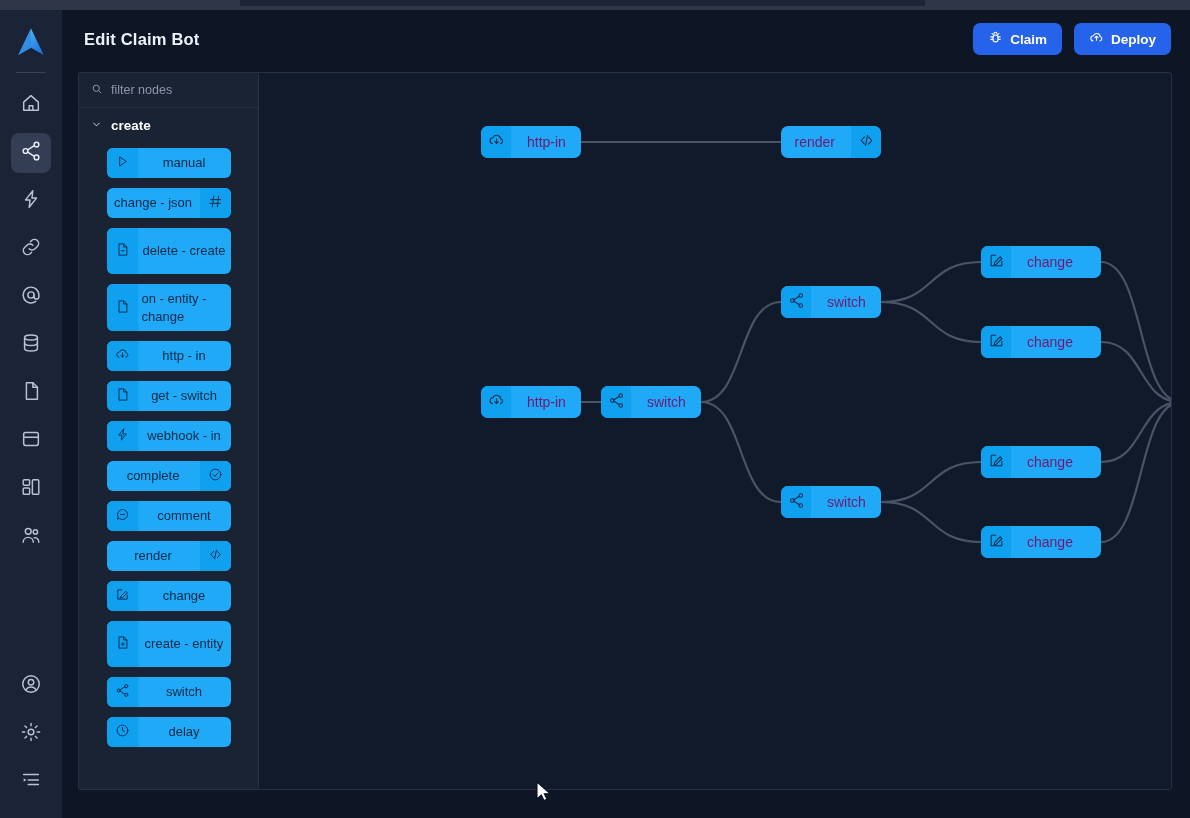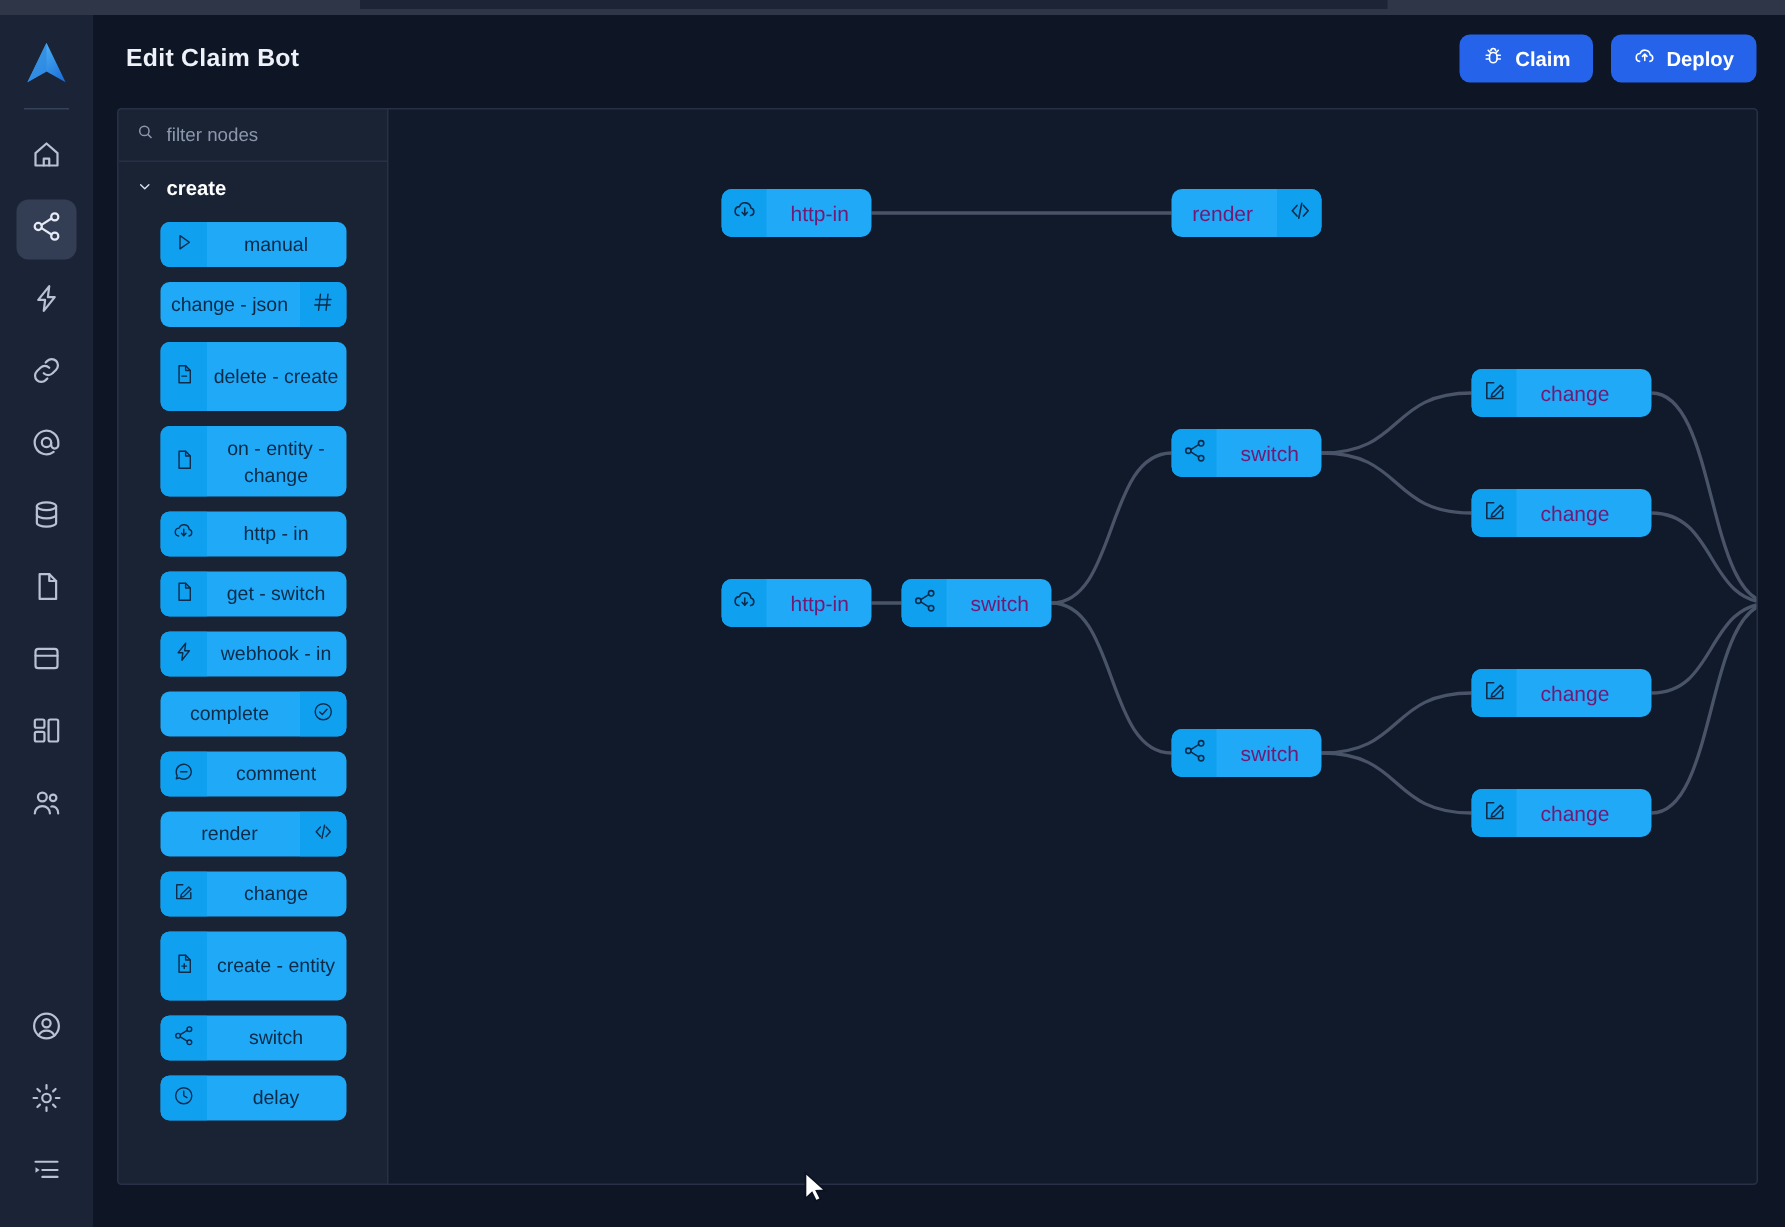--- a/index.html
+++ b/index.html
@@ -79,21 +79,21 @@
     width: 124px; margin: 0 auto 10px auto; border-radius: 6px; overflow: hidden;
     background: #1fa9f7; display: flex; align-items: stretch; cursor: grab;
     color: #0b2a47; font-size: 13px; min-height: 30px;
   }
   .pnode .pn-icon {
     width: 31px; background: #0fa0f0; display: flex; align-items: center; justify-content: center; flex: 0 0 31px;
   }
   .pnode .pn-icon svg { width: 15px; height: 15px; stroke: #0d2b4a; stroke-width: 1.5; fill: none;
                         stroke-linecap: round; stroke-linejoin: round; }
   .pnode .pn-label { flex: 1; display: flex; align-items: center; justify-content: center;
-                     text-align: center; padding: 6px 4px; line-height: 1.35; }
+                     text-align: left; padding: 6px 4px; line-height: 1.35; }
   .pnode.tall { min-height: 46px; }
   .pnode.icon-right { flex-direction: row-reverse; }
 
   
   .canvas {
     position: relative; flex: 1; height: 718px; background: #101a2a;
     border: 1px solid #273046; border-radius: 0 3px 3px 0; overflow: hidden;
   }
   .edges { position: absolute; inset: 0; width: 914px; height: 718px; }
   .edges path { fill: none; stroke: #4a5468; stroke-width: 2.2; }

